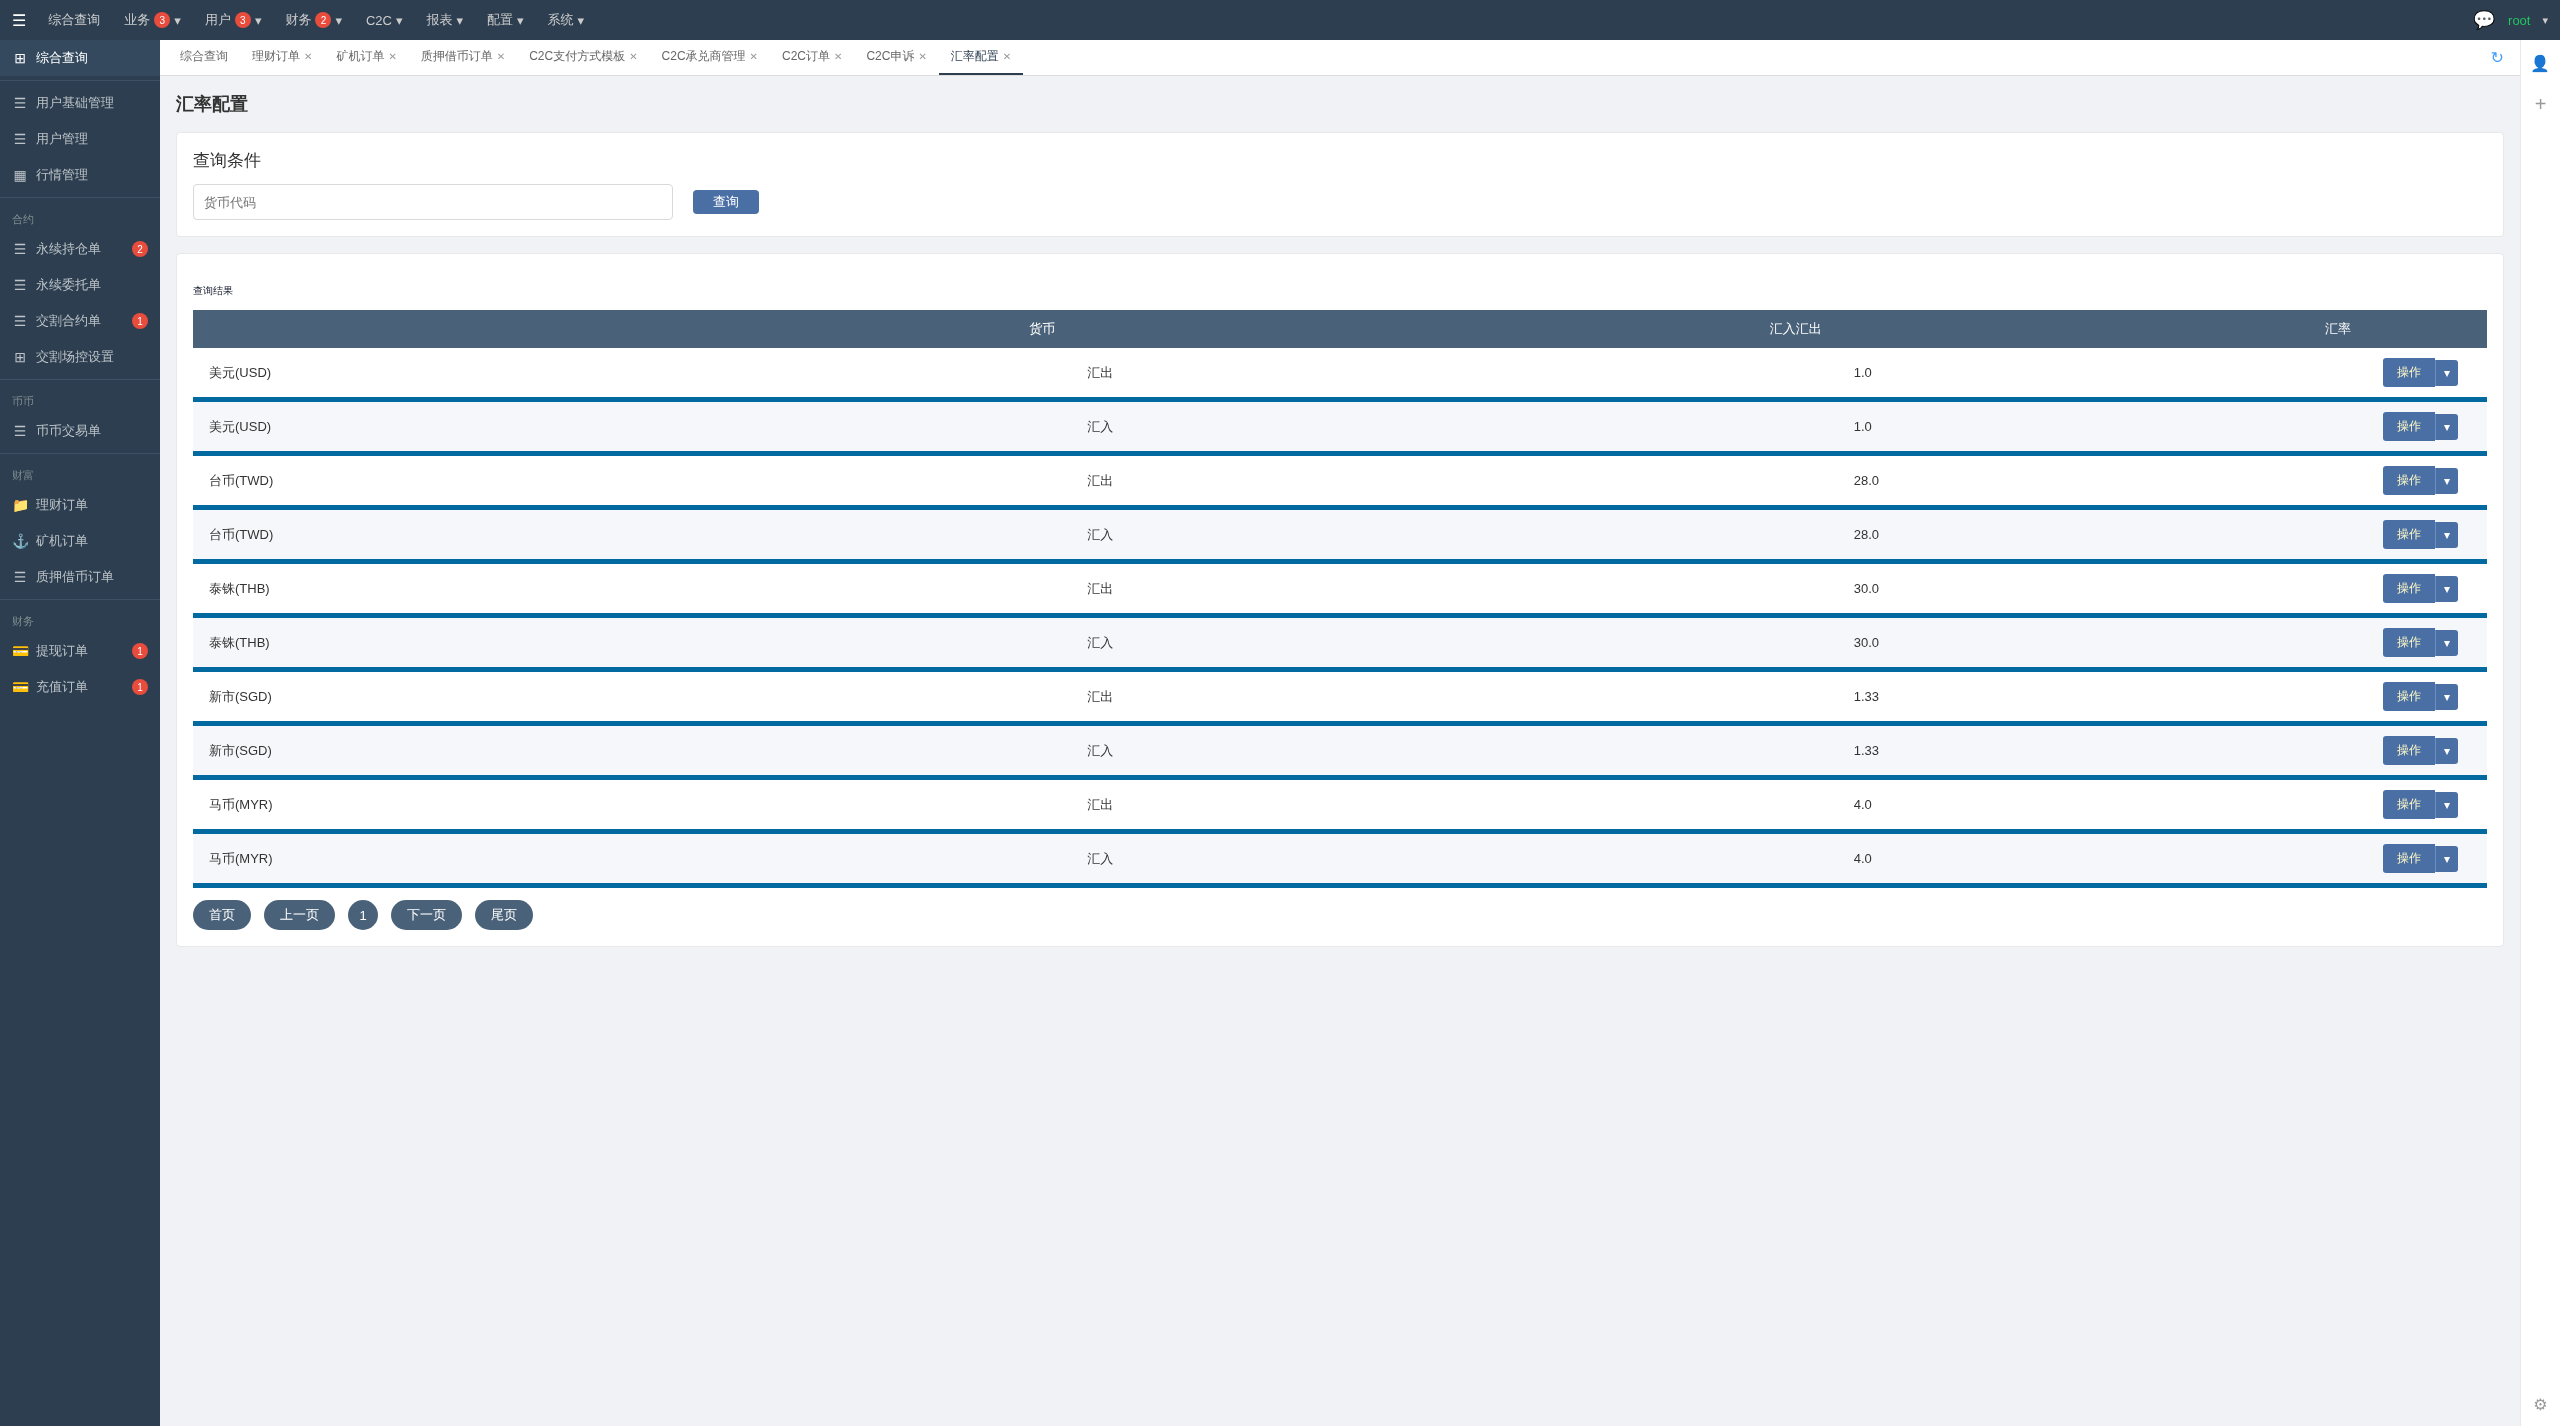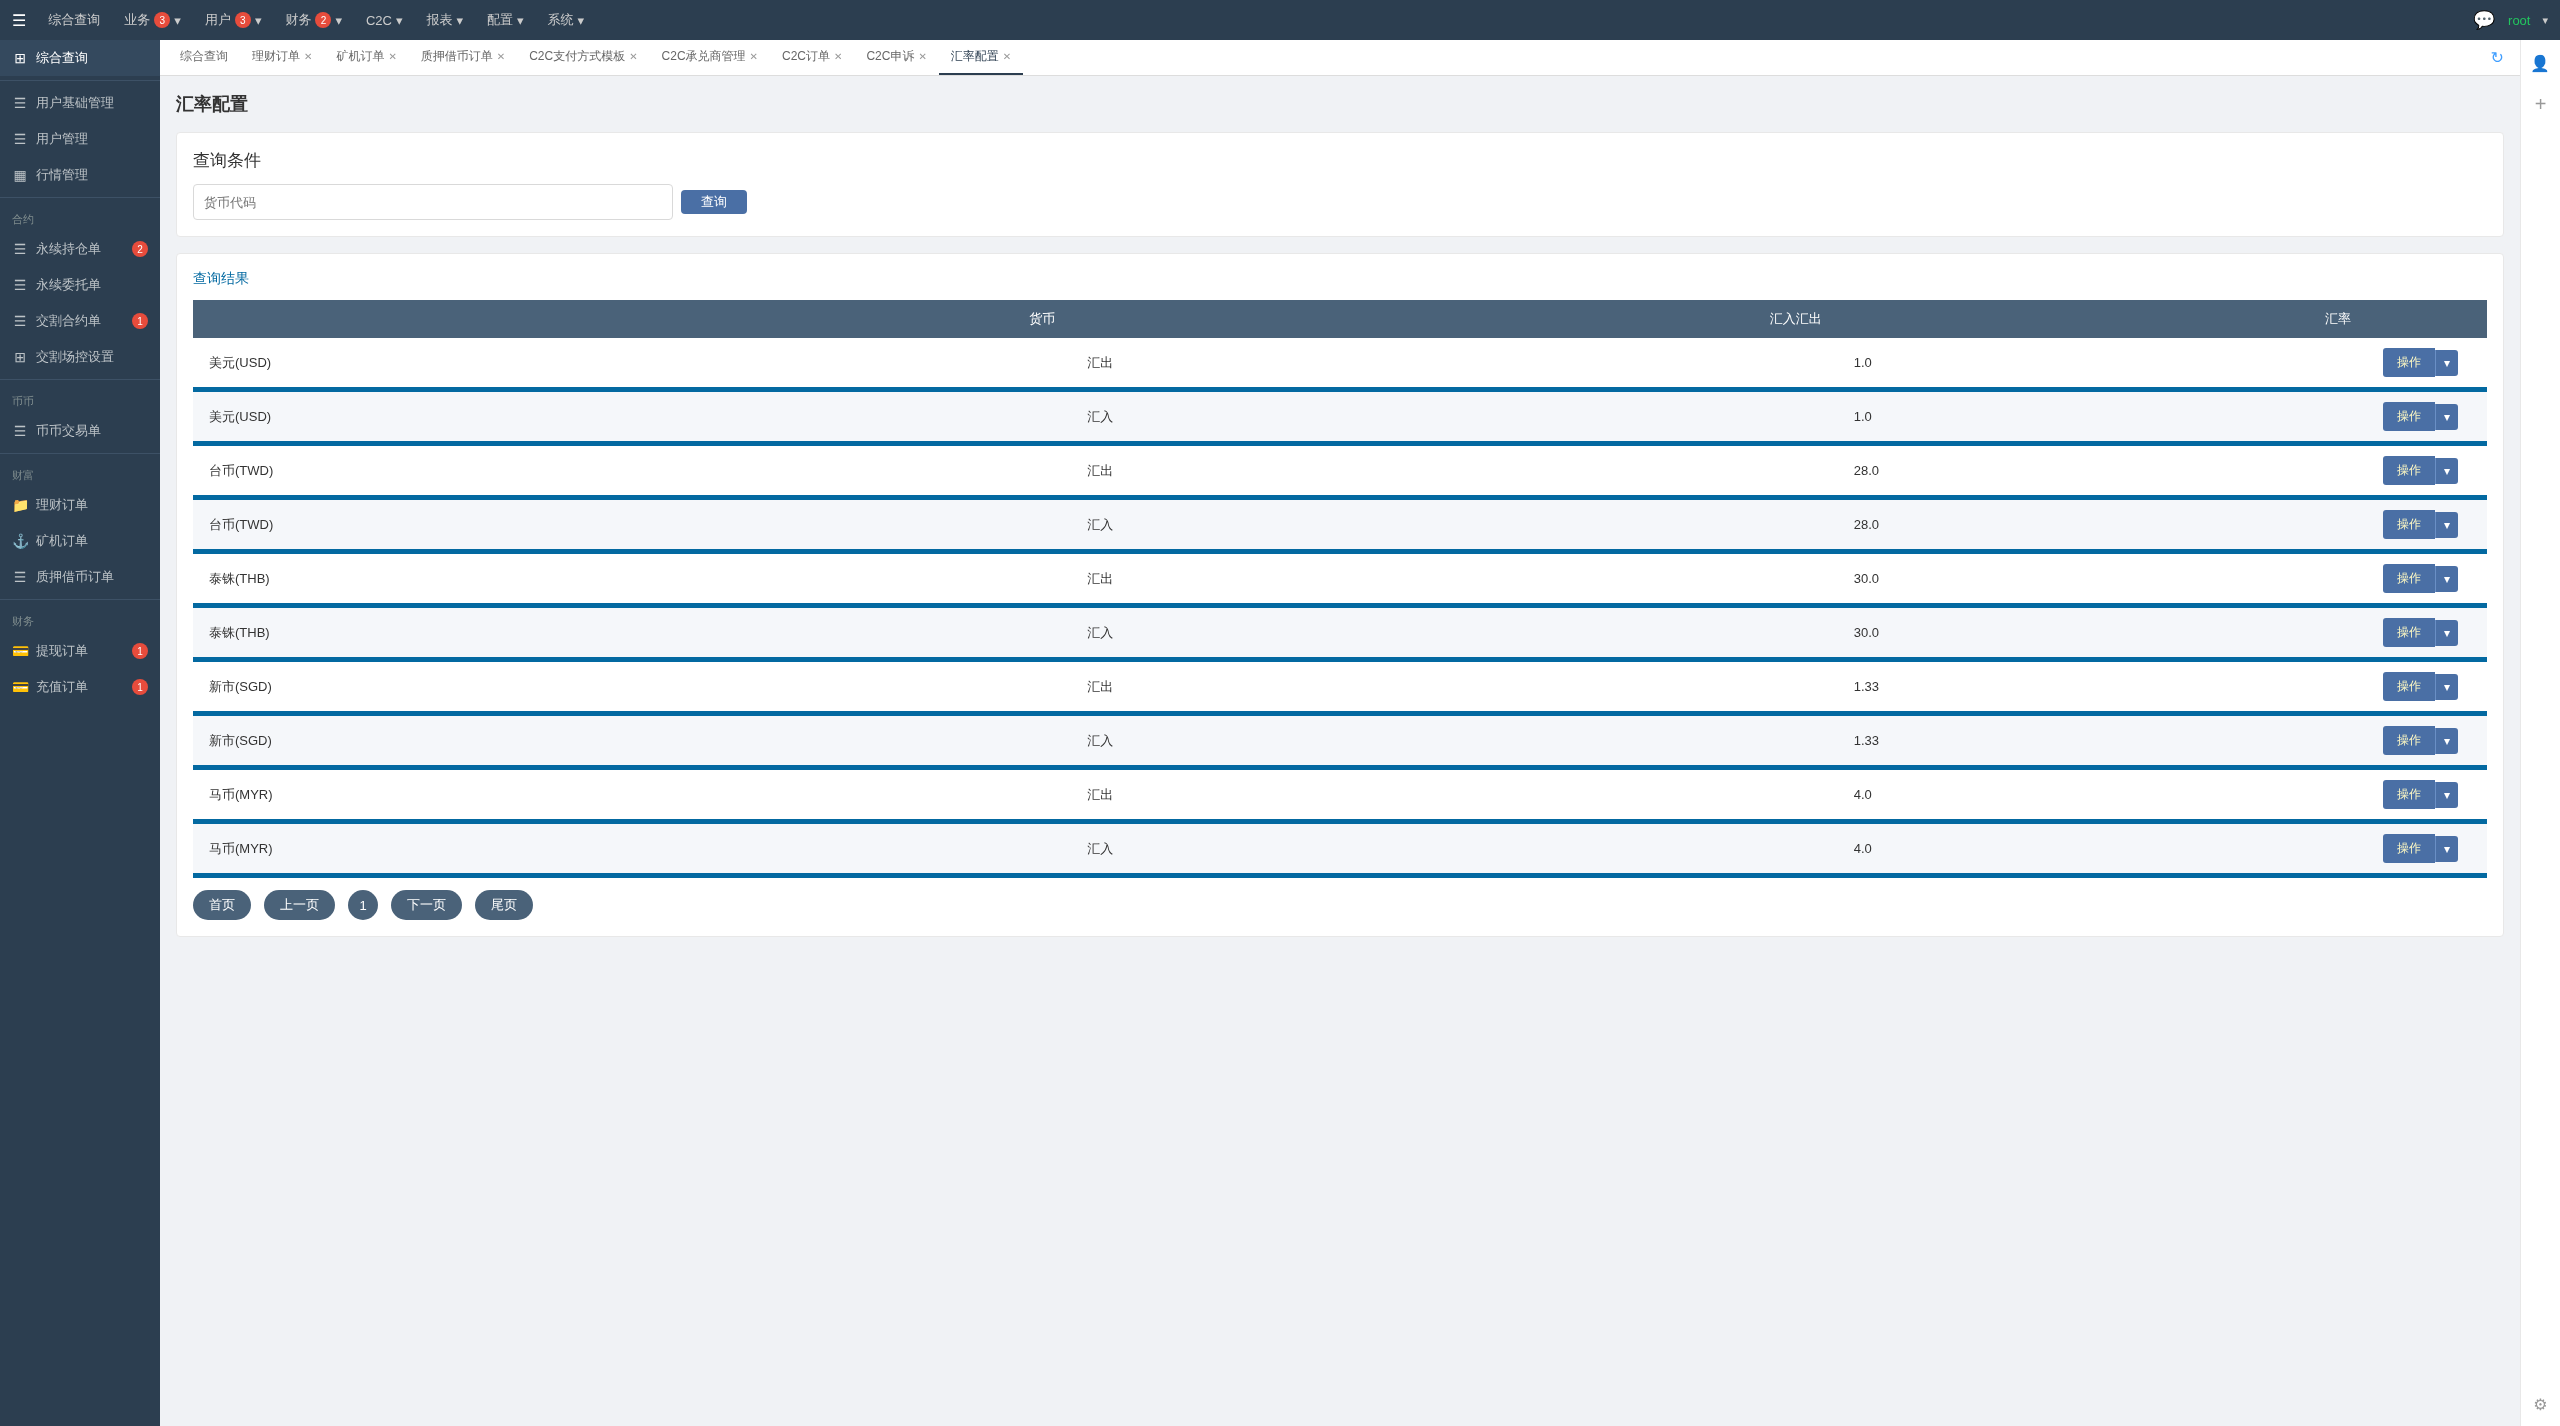--- a/index.html
+++ b/index.html
@@ -95,36 +95,36 @@
     .card {
       background: #fff;
       border-radius: 4px;
       border: 1px solid #e8e8e8;
       padding: 16px;
       margin-bottom: 16px;
     }
     .section-title { font-size: 17px; font-weight: 500; color: #333; margin-bottom: 12px; }
 
     
-    .search-row { display: flex; align-items: center; gap: 8px; }
+    .search-row { display: flex; align-items: center; gap: 20px; }
     .search-input {
       width: 480px; height: 36px;
       border: 1px solid #d9d9d9; border-radius: 4px;
       padding: 0 10px; font-size: 13px; color: #333;
       outline: none;
     }
     .search-btn {
       background: #4a6fa5; color: #fff;
       border: none; border-radius: 4px;
       padding: 0 20px; height: 24px;
       font-size: 13px; cursor: pointer;
     }
 
     
-    .results-title { font-size: 14px; font-weight: 500; color: #0369a1; margin-bottom: 12px; }
+    .results-title { font-size: 10px; font-weight: 500; color: #0f172a; margin-bottom: 12px; margin-top: 14px; }
     .data-table { width: 100%; border-collapse: collapse; }
     .data-table thead tr { background: #4a6279; color: #fff; }
     .data-table thead th { padding: 10px 16px; text-align: right; font-weight: 500; font-size: 13px; }
     .data-table tbody tr:nth-child(even) { background: #f5f7fa; }
     .data-table tbody tr:nth-child(odd) { background: #fff; }
     .data-table tbody td { padding: 10px 16px; font-size: 13px; color: #333; border-bottom: 5px solid #0369a1; }
 
     
     .action-btn-group { display: flex; align-items: center; }
     .action-btn {

